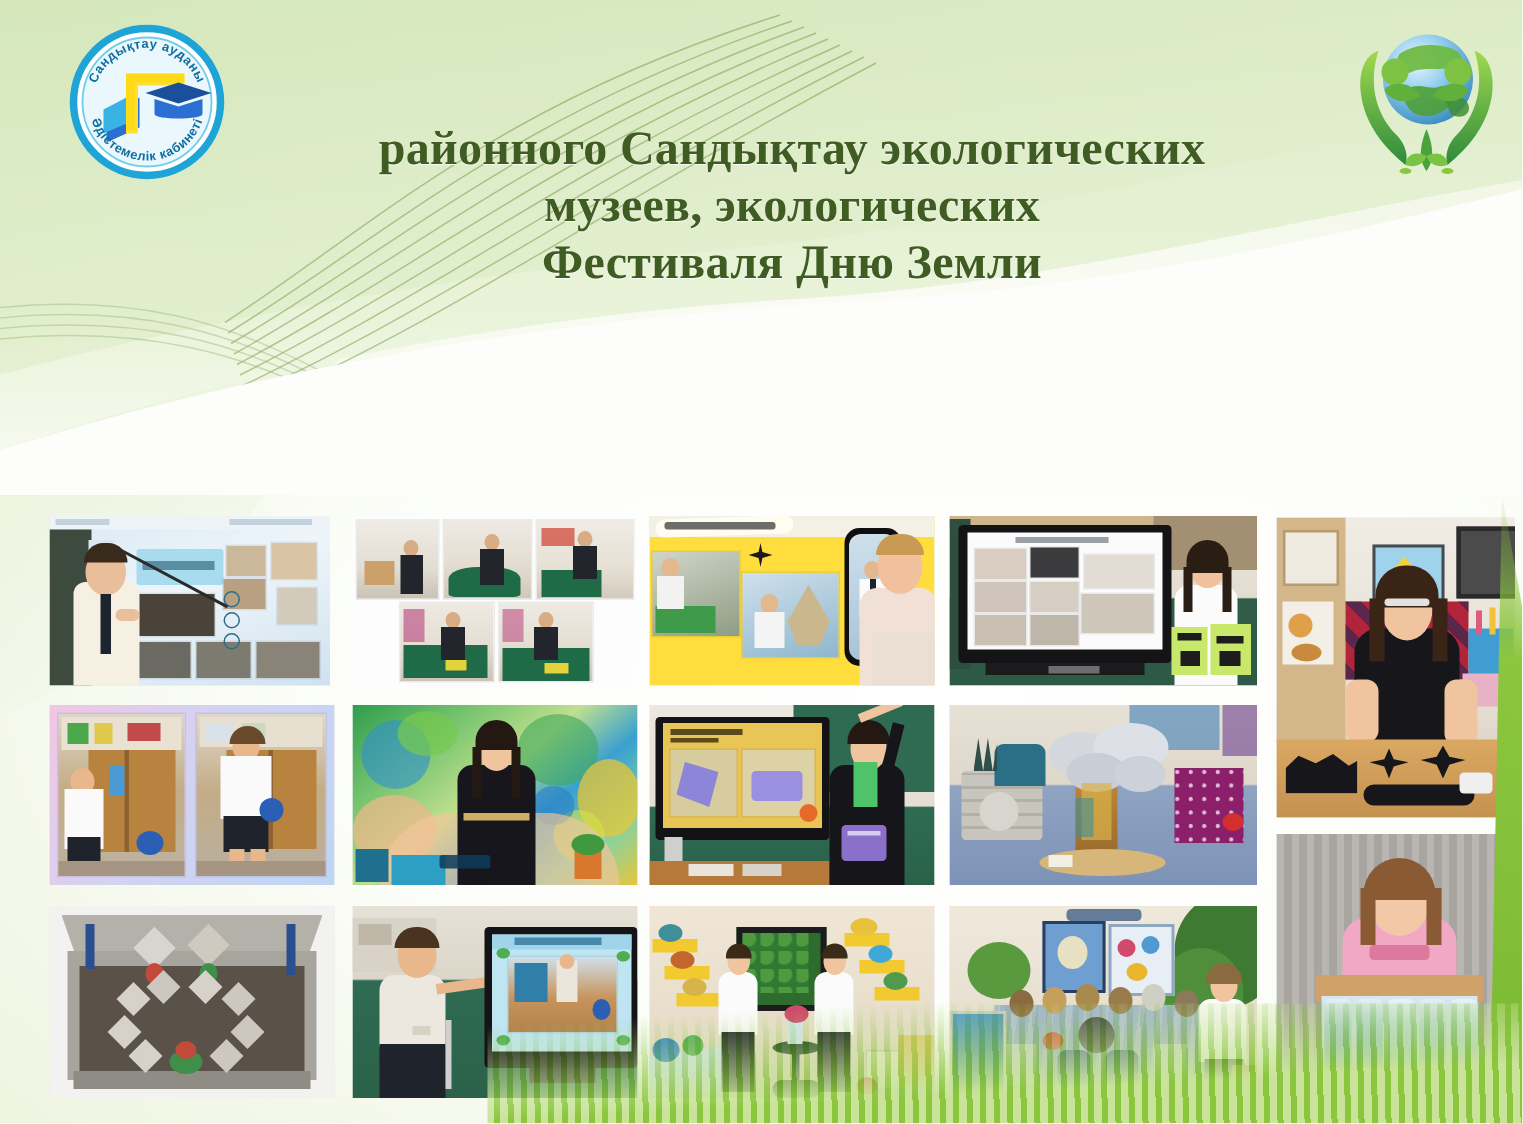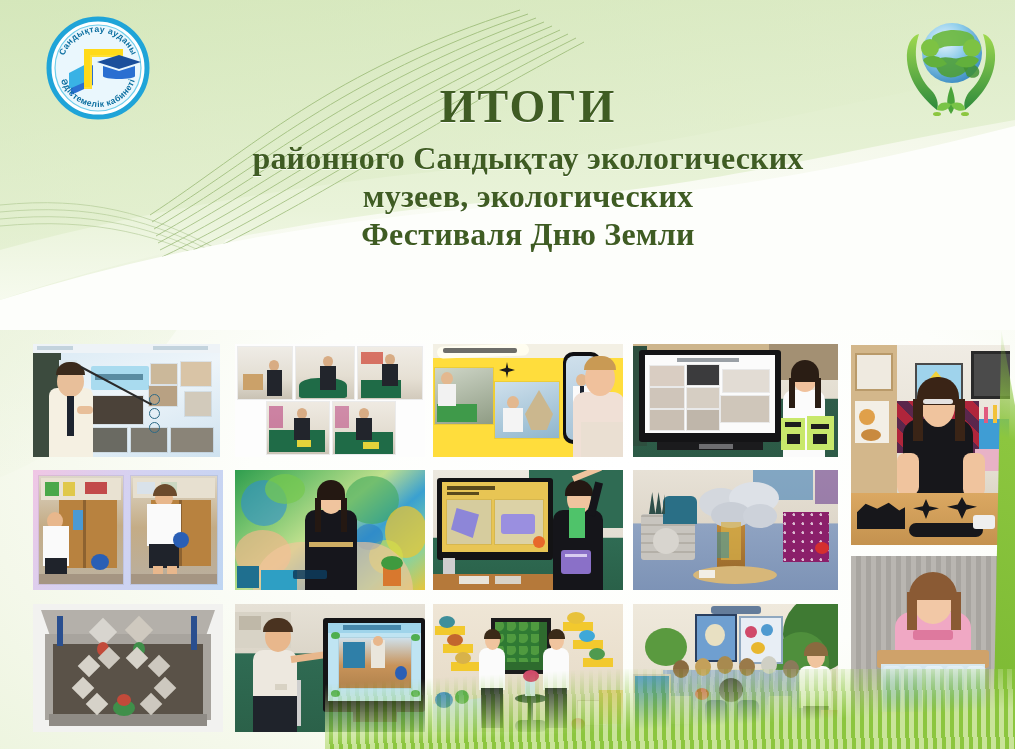--- a/index.html
+++ b/index.html
@@ -173,21 +173,20 @@
 
       <path d="M54,78 C50,88 48,98 54,106 C60,98 58,88 54,78 Z" fill="#4aa33a"></path>
       <path d="M54,96 C46,92 40,96 40,102 C46,104 52,102 54,96 Z" fill="#79c447"></path>
       <path d="M54,96 C62,92 68,96 68,102 C62,104 56,102 54,96 Z" fill="#79c447"></path>
       <ellipse cx="40" cy="106" rx="4" ry="2" fill="#8cc63f"></ellipse>
       <ellipse cx="68" cy="106" rx="4" ry="2" fill="#8cc63f"></ellipse>
     </svg>
   </div>
 
   <div class="title-block">
-    <div class="title-main">ИТОГИ</div>
     <div class="title-sub">
       <span class="ln">районного Сандықтау экологических</span>
       <span class="ln">музеев, экологических</span>
       <span class="ln">Фестиваля Дню Земли</span>
     </div>
   </div>
 
   <div class="photo" style="left:33px;top:344px;width:187px;height:113px;">
     <div class="ph-inner screen"></div>
     <div class="rect" style="left:0;top:0;width:100%;height:9px;background:#eef3f7;"></div>

